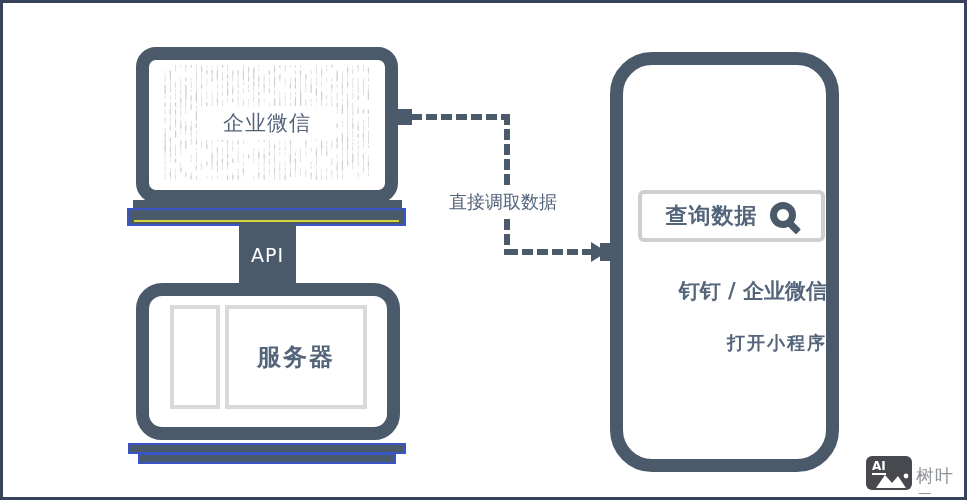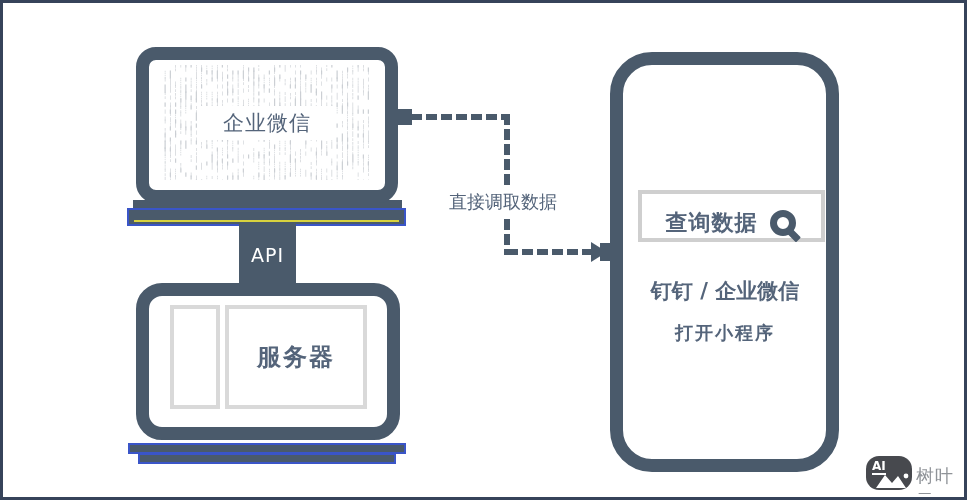--- a/index.html
+++ b/index.html
@@ -29,33 +29,33 @@
     width:0;height:0;border-top:10px solid transparent;border-bottom:10px solid transparent;
     border-left:16px solid #4a5a6b;
   }
   
   .blue-bar{background:#4a5a6b;border:2px solid #3a55c8;}
   .yellow-line{position:absolute;left:5px;right:5px;bottom:2px;height:2px;background:#d8d23e;}
   
   .panel{border:4px solid #d9d9d9;background:#ffffff;}
   
   .search-box{
-    border:4px solid #cfcfcf;border-radius:0;background:#ffffff;
-    display:flex;align-items:flex-end;justify-content:center;gap:12px;
+    border:4px solid #cfcfcf;border-radius:6px;background:#ffffff;
+    display:flex;align-items:center;justify-content:center;gap:12px;
   }
   .mag{position:relative;width:28px;height:28px;}
   .mag-ring{
     position:absolute;left:0;top:0;width:24px;height:24px;border-radius:50%;
     border:7px solid #4a5a6b;background:#ffffff;box-sizing:border-box;width:26px;height:26px;
   }
   .mag-handle{
     position:absolute;left:20px;top:18px;width:7px;height:14px;background:#4a5a6b;
     transform:rotate(-45deg);border-radius:1px;
   }
-  .phone-caption{width:204px;text-align:center;font-weight:bold;}
+  .phone-caption{width:204px;text-align:right;font-weight:bold;}
   
   .wm-icon{
     background:#47494e;border-radius:6px;overflow:hidden;
   }
   .wm-ai{
     position:absolute;left:6px;top:4px;color:#ffffff;font-weight:bold;font-size:12px;
     border-bottom:2px solid #ffffff;line-height:13px;padding-bottom:0px;
   }
   .wm-brand{color:#8f9398;font-size:18px;letter-spacing:1px;}
 </style>
@@ -107,26 +107,26 @@
       <span class="slate-text" style="font-size:22px;font-weight:bold;letter-spacing:1px;">查询数据</span>
       <span class="mag">
         <span class="mag-ring"></span>
         <span class="mag-handle"></span>
       </span>
     </div>
 
     <div class="abs phone-caption slate-text" style="left:0px;top:212px;font-size:21px;">
       <span>钉钉 / 企业微信</span>
     </div>
-    <div class="abs phone-caption slate-text" style="left:0px;top:256px;font-size:18px;letter-spacing:2px;">
+    <div class="abs phone-caption slate-text" style="left:0px;top:266px;font-size:18px;letter-spacing:2px;">
       <span>打开小程序</span>
     </div>
   </div>
 
-  <div class="abs wm-icon" style="left:863px;top:453px;width:46px;height:34px;border-radius:13px;">
+  <div class="abs wm-icon" style="left:863px;top:453px;width:46px;height:34px;">
     <span class="wm-ai">AI</span>
     <svg width="34" height="16" style="position:absolute;right:2px;bottom:2px;" viewBox="0 0 34 16">
       <path d="M0 16 L9 3 L16 11 L22 4 L30 16 Z" fill="#ffffff"></path>
       <circle cx="30" cy="4" r="2.4" fill="#ffffff"></circle>
     </svg>
   </div>
   <span class="abs wm-brand" style="left:913px;top:461px;">树叶云</span>
 
 </div>
 

